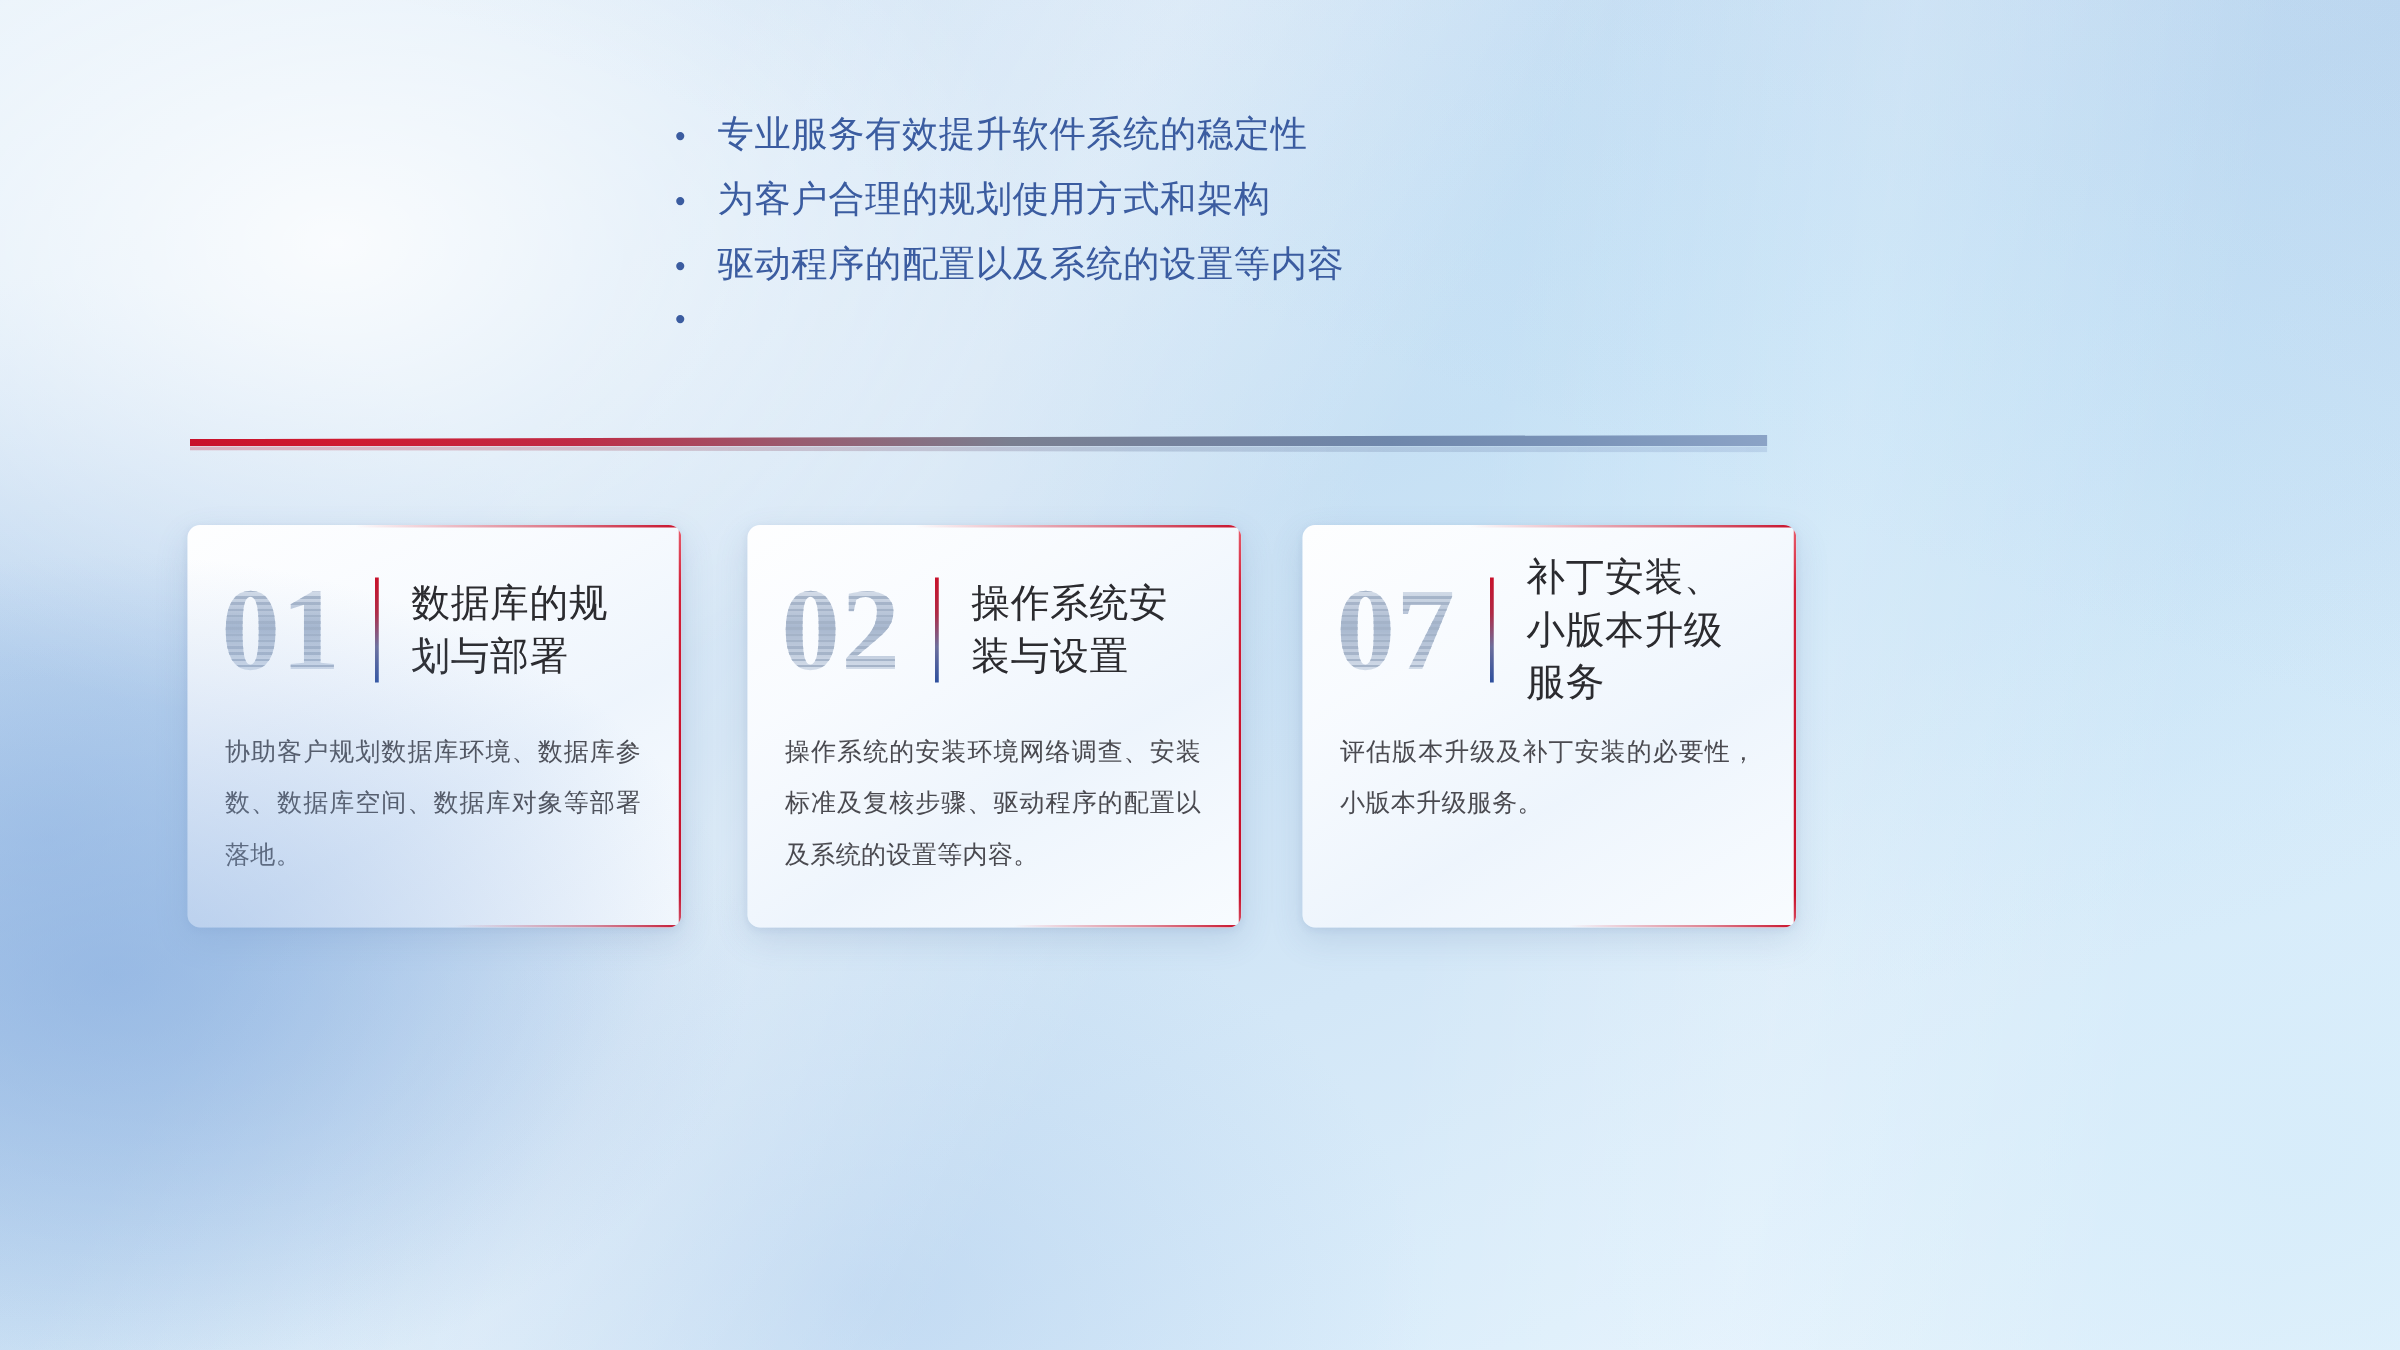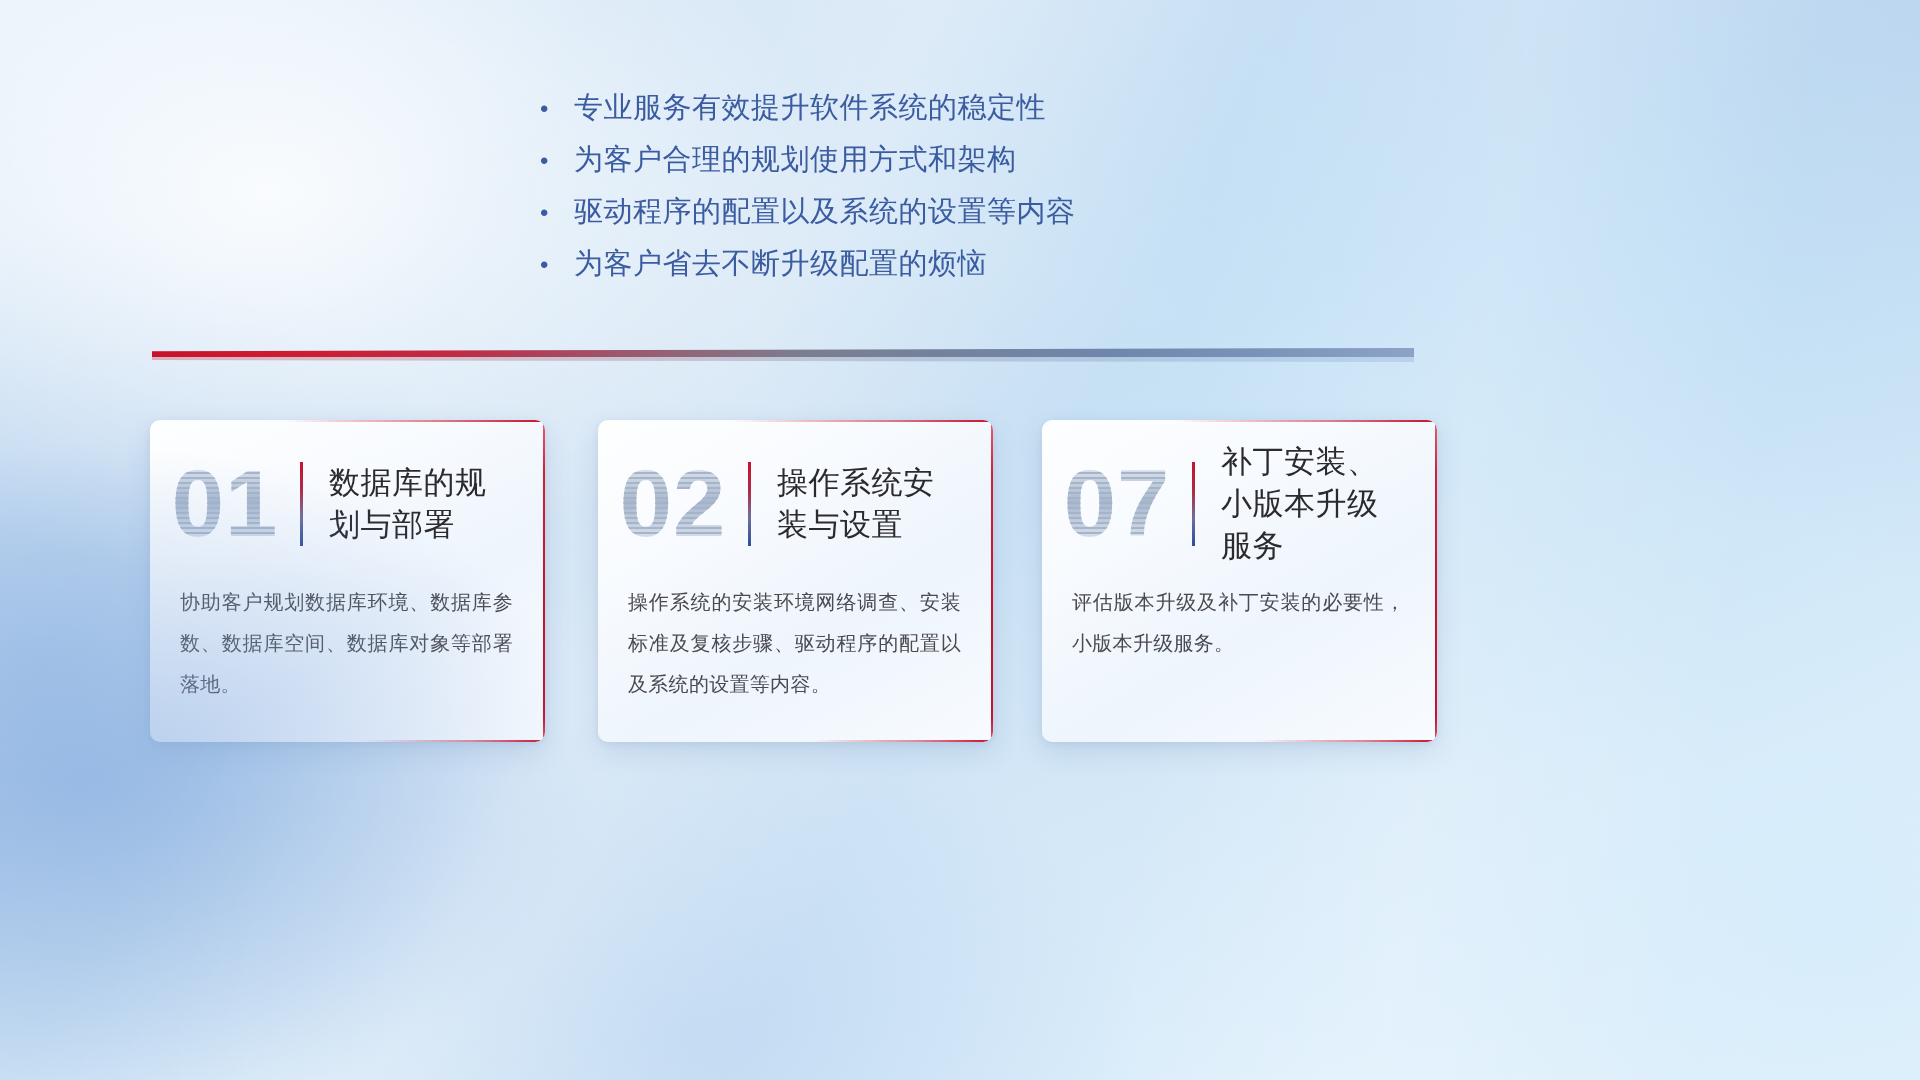--- a/index.html
+++ b/index.html
@@ -127,20 +127,21 @@
     width: 46%; height: 2px;
     background: linear-gradient(90deg, rgba(200,17,43,0) 0%, rgba(200,17,43,.5) 60%, #c8112b 100%);
   }
 
   .card-head {
     position: absolute;
     left: 0; top: 22px;
     width: 100%; height: 124px;
     display: flex;
     align-items: center;
+    font-family: Liberation Serif, serif;
   }
 
   
   .card-num {
     position: relative;
     width: 150px;
     flex: 0 0 150px;
     text-align: center;
     font-size: 94px;
     font-weight: 700;
@@ -204,21 +205,20 @@
       <span class="bullet-text">为客户合理的规划使用方式和架构</span>
     </div>
 
     <div class="bullet-row">
       <span class="bullet-dot">•</span>
       <span class="bullet-text">驱动程序的配置以及系统的设置等内容</span>
     </div>
 
     <div class="bullet-row">
       <span class="bullet-dot">•</span>
-      <span class="bullet-text">为客户省去不断升级配置的烦恼</span>
     </div>
 
   </div>
 
   <div class="divider-wrap">
     <div class="divider-top"></div>
     <div class="divider-bottom"></div>
   </div>
 
   <div class="cards">

